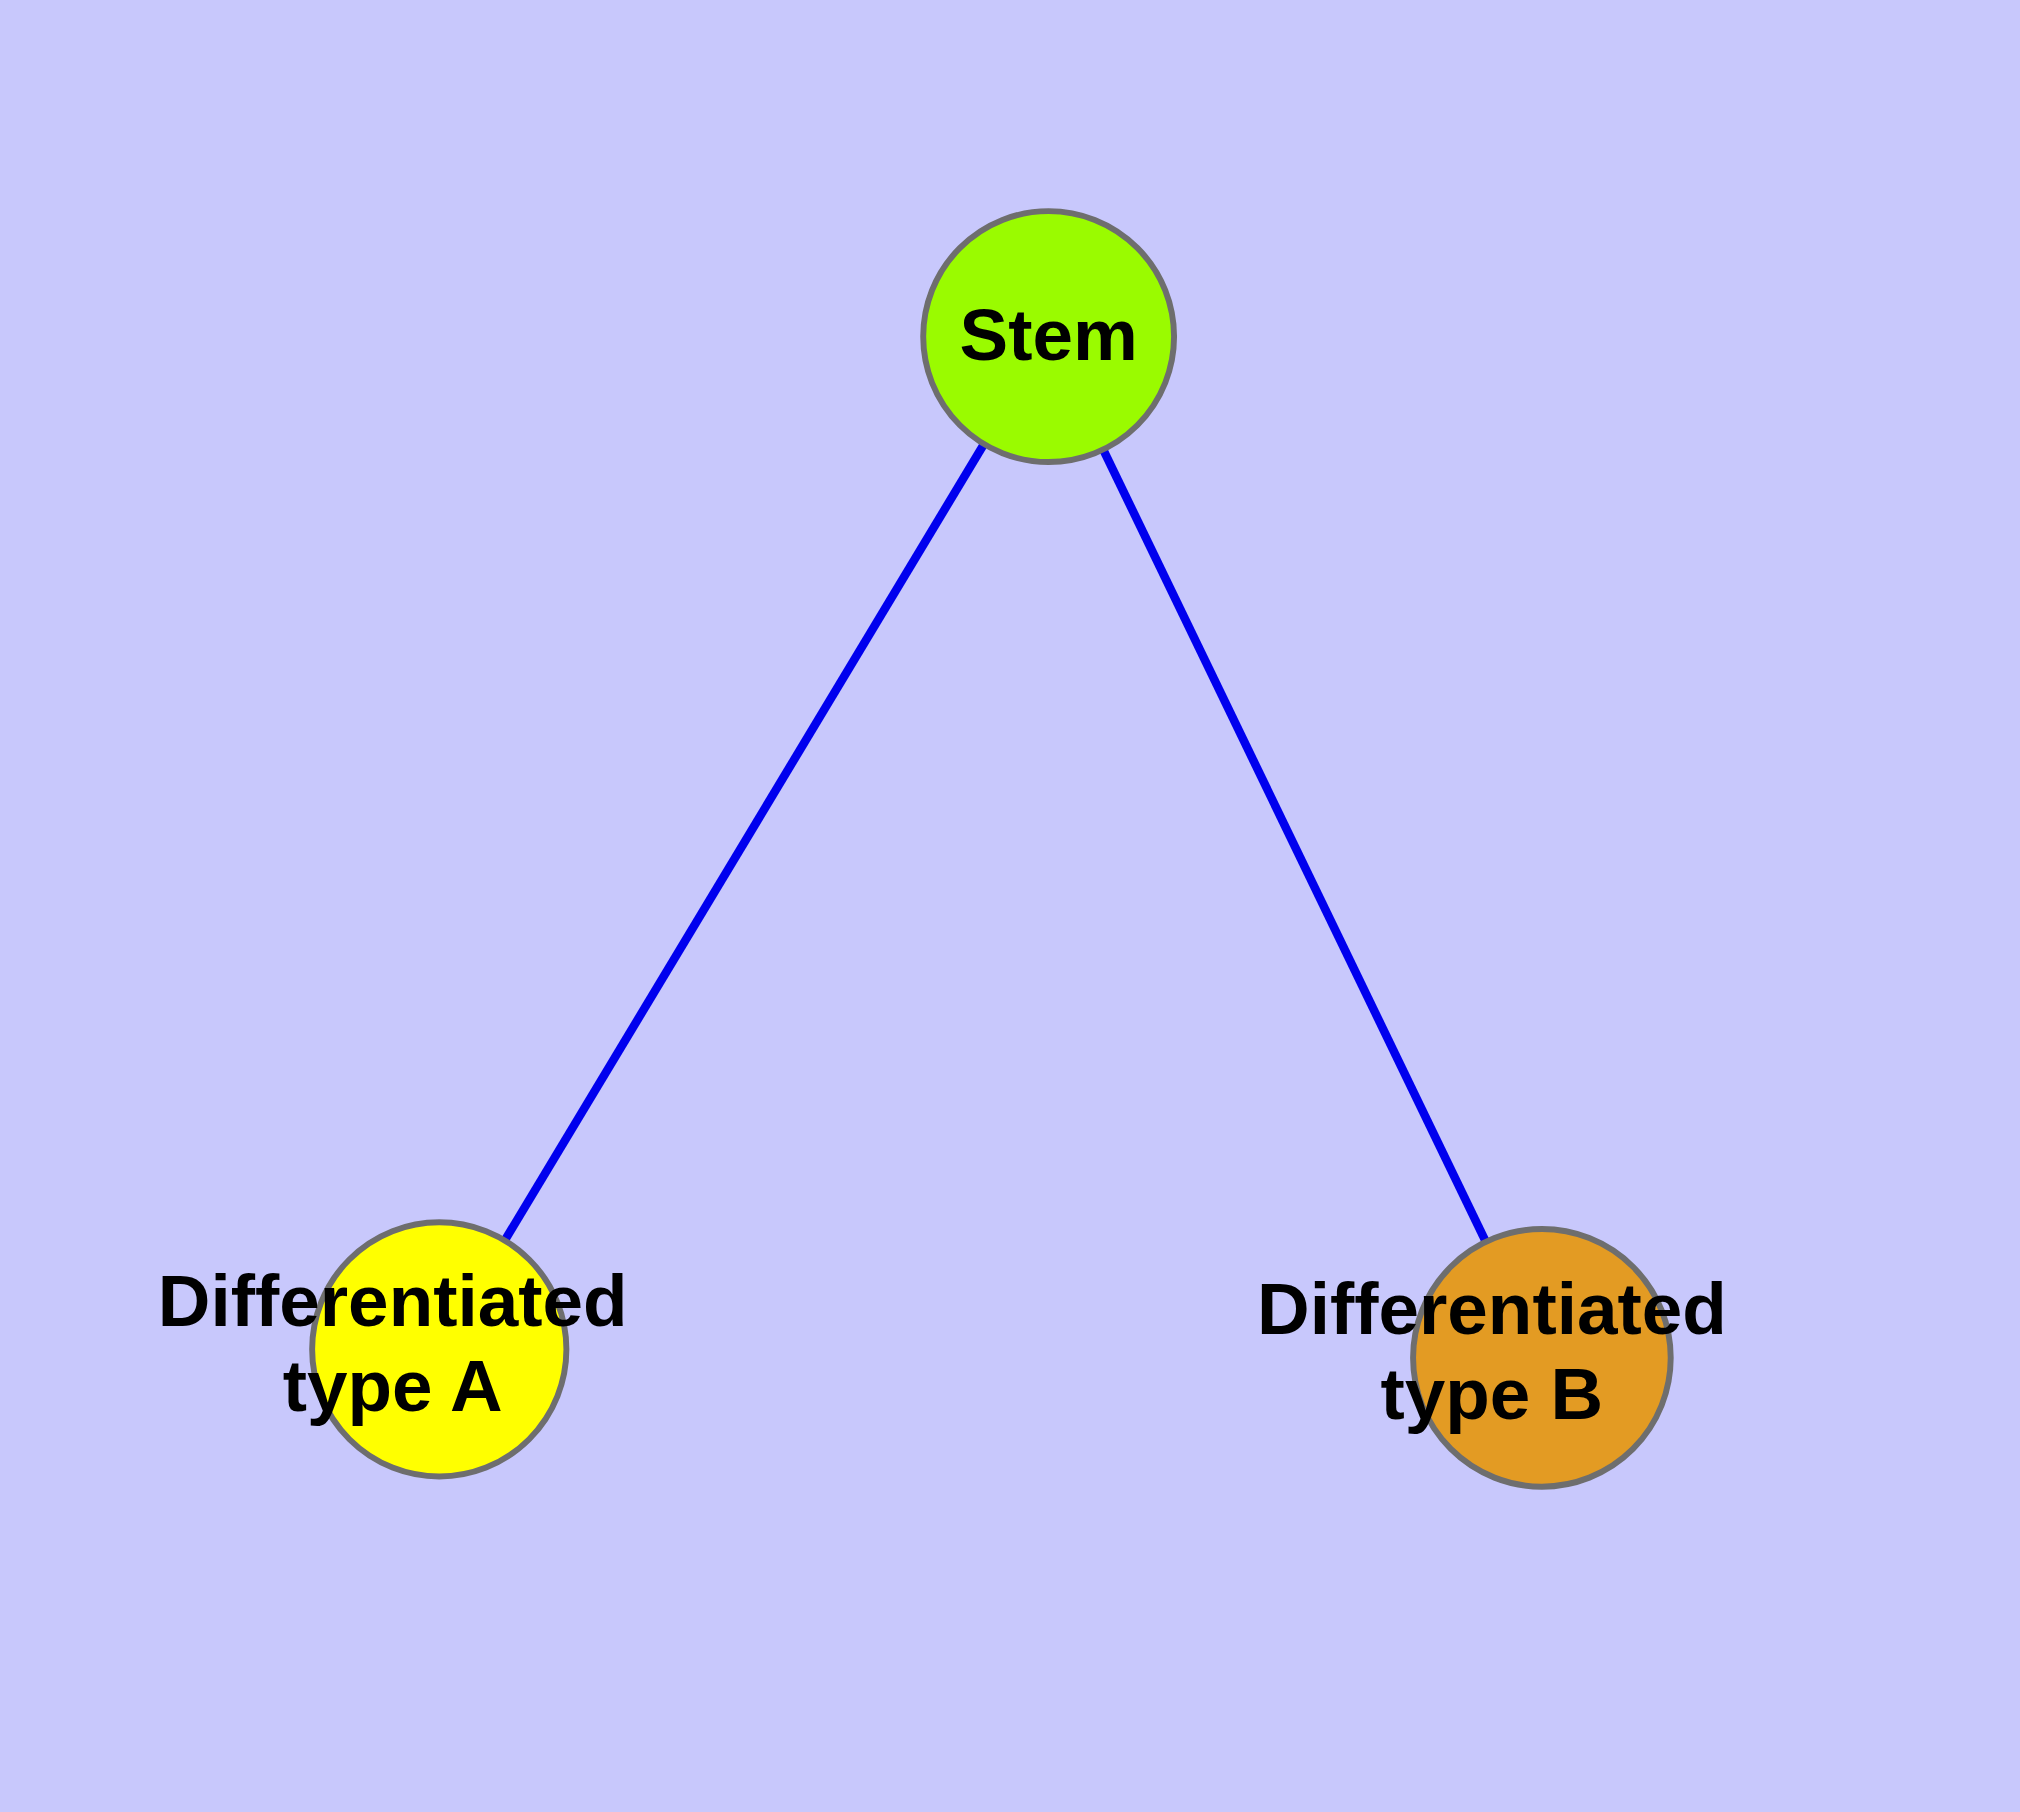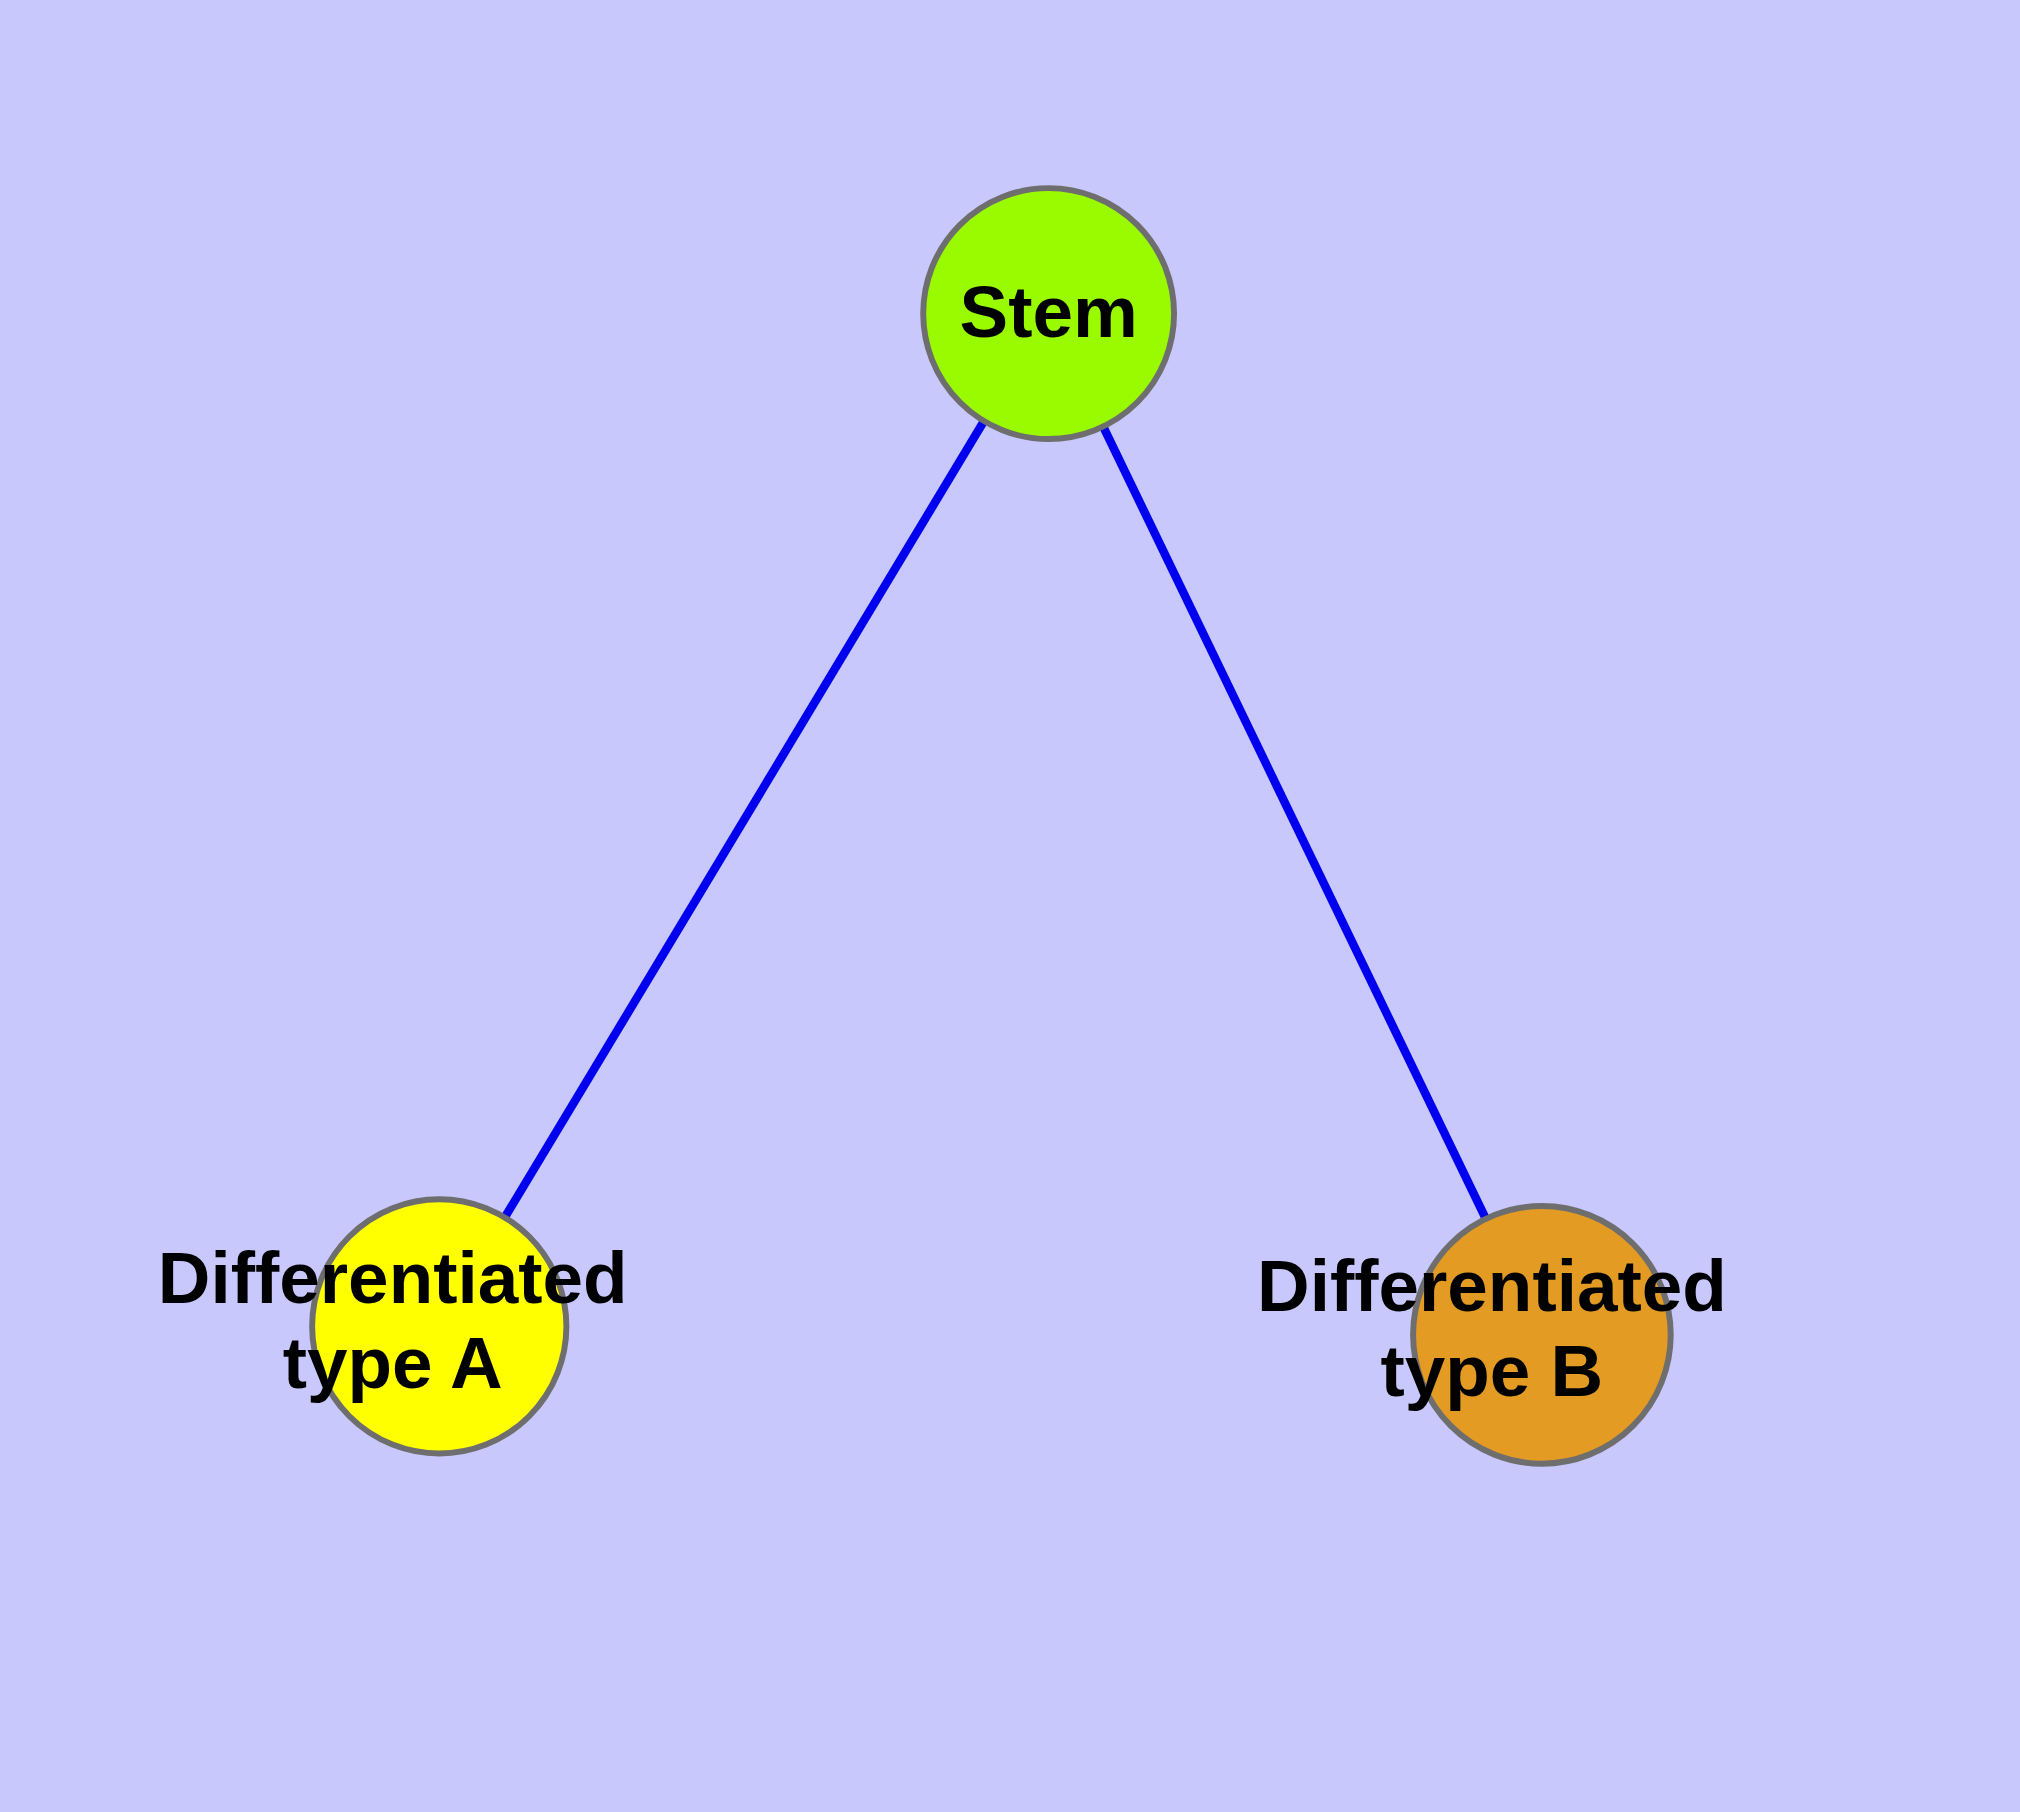--- a/index.html
+++ b/index.html
@@ -6,20 +6,21 @@
     margin: 0;
     padding: 0;
     background: #c8c8fc;
   }
   #canvas {
     position: relative;
     width: 2021px;
     height: 1628px;
     overflow: hidden;
     font-family: "Liberation Sans", sans-serif;
+    margin-top: 23px;
   }
   #graph-svg {
     position: absolute;
     top: 0;
     left: 0;
     width: 2021px;
     height: 1812px;
     display: block;
   }
   .node-label {

